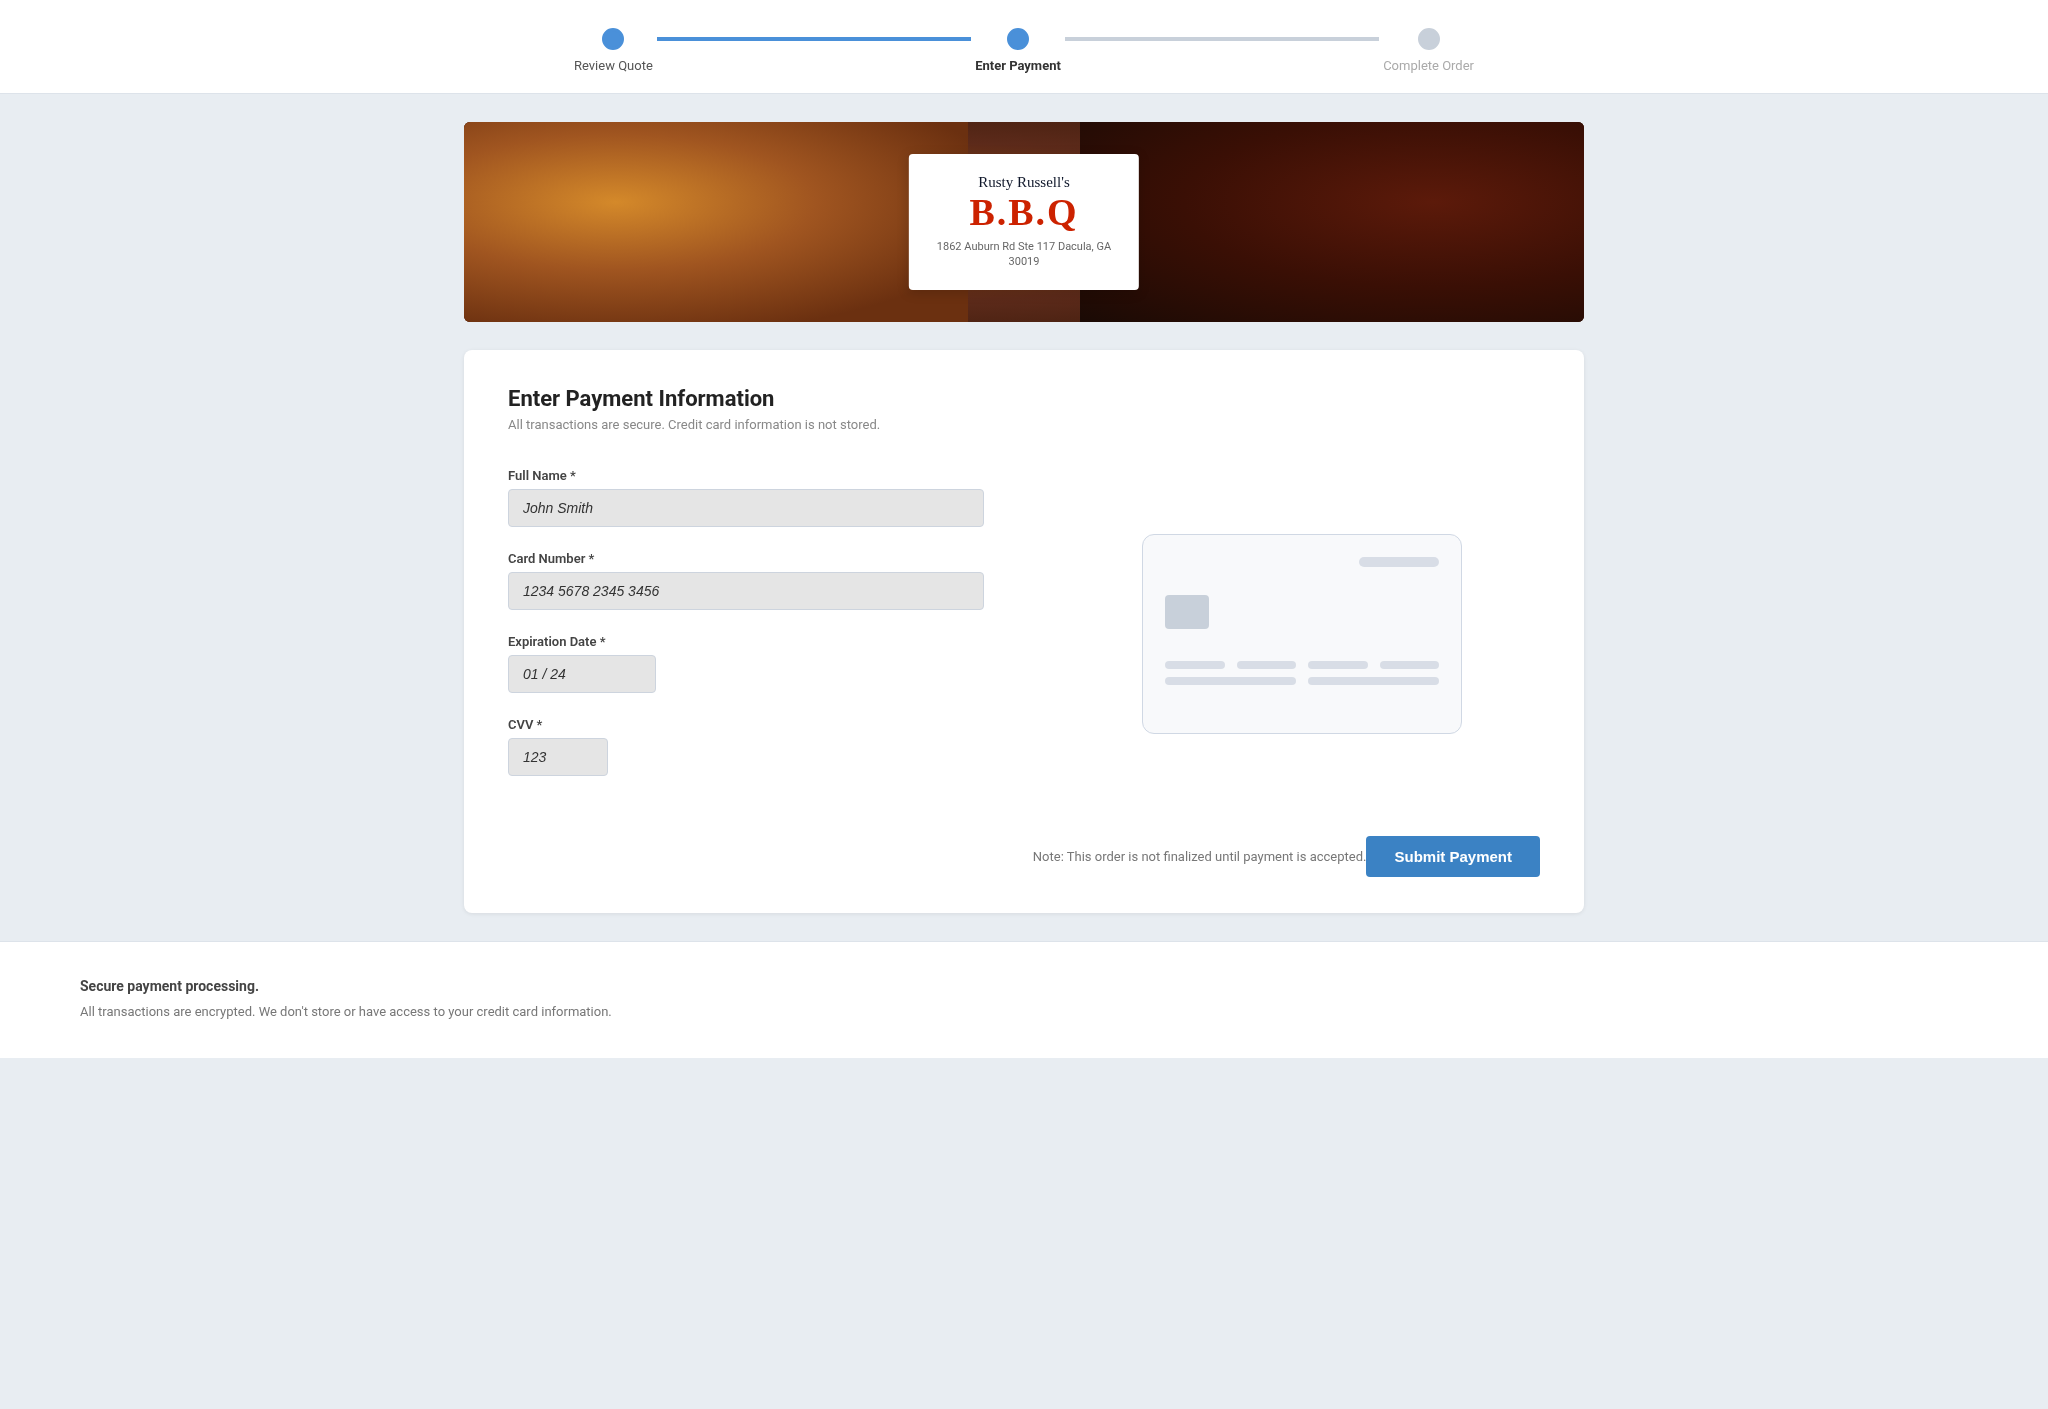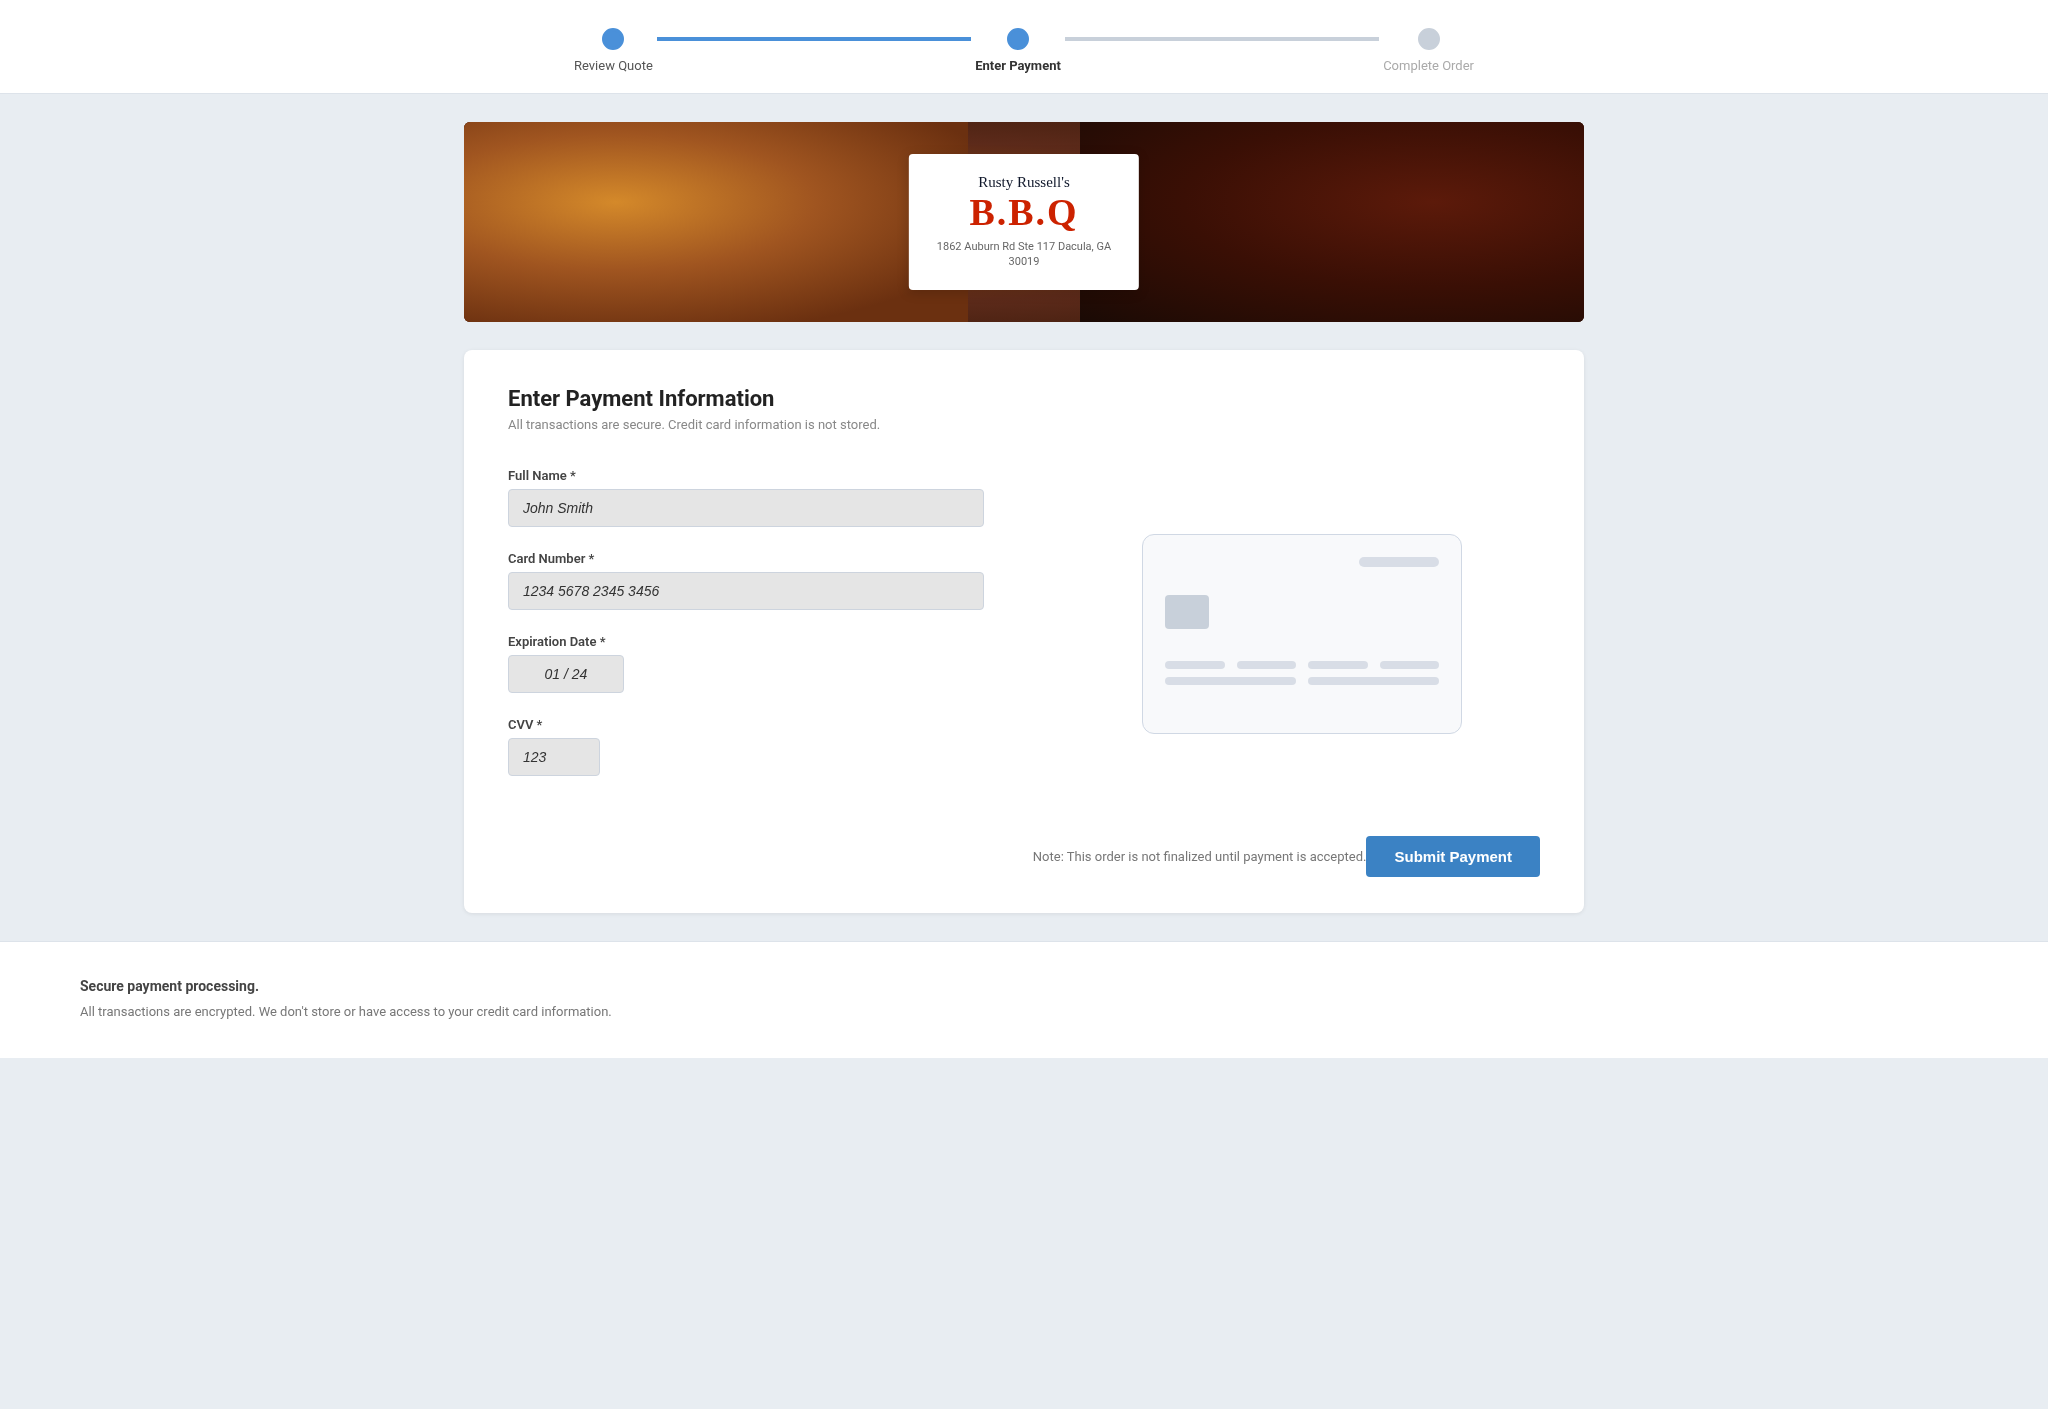--- a/index.html
+++ b/index.html
@@ -196,25 +196,24 @@
       padding: 10px 14px;
       border: 1px solid #cdd4de;
       border-radius: 4px;
       font-size: 14px;
       color: #333;
       background: #e5e5e5;
       outline: none;
       font-style: italic;
     }
     .form-input.short {
-      width: 116px;
-      text-align: center;
+      width: 148px;
     }
     .form-input.cvv {
-      width: 92px;
+      width: 100px;
     }
 
     
     .card-preview {
       width: 320px;
       height: 200px;
       border: 1.5px solid #d0d8e4;
       border-radius: 12px;
       background: #f8f9fb;
       padding: 22px 22px;

